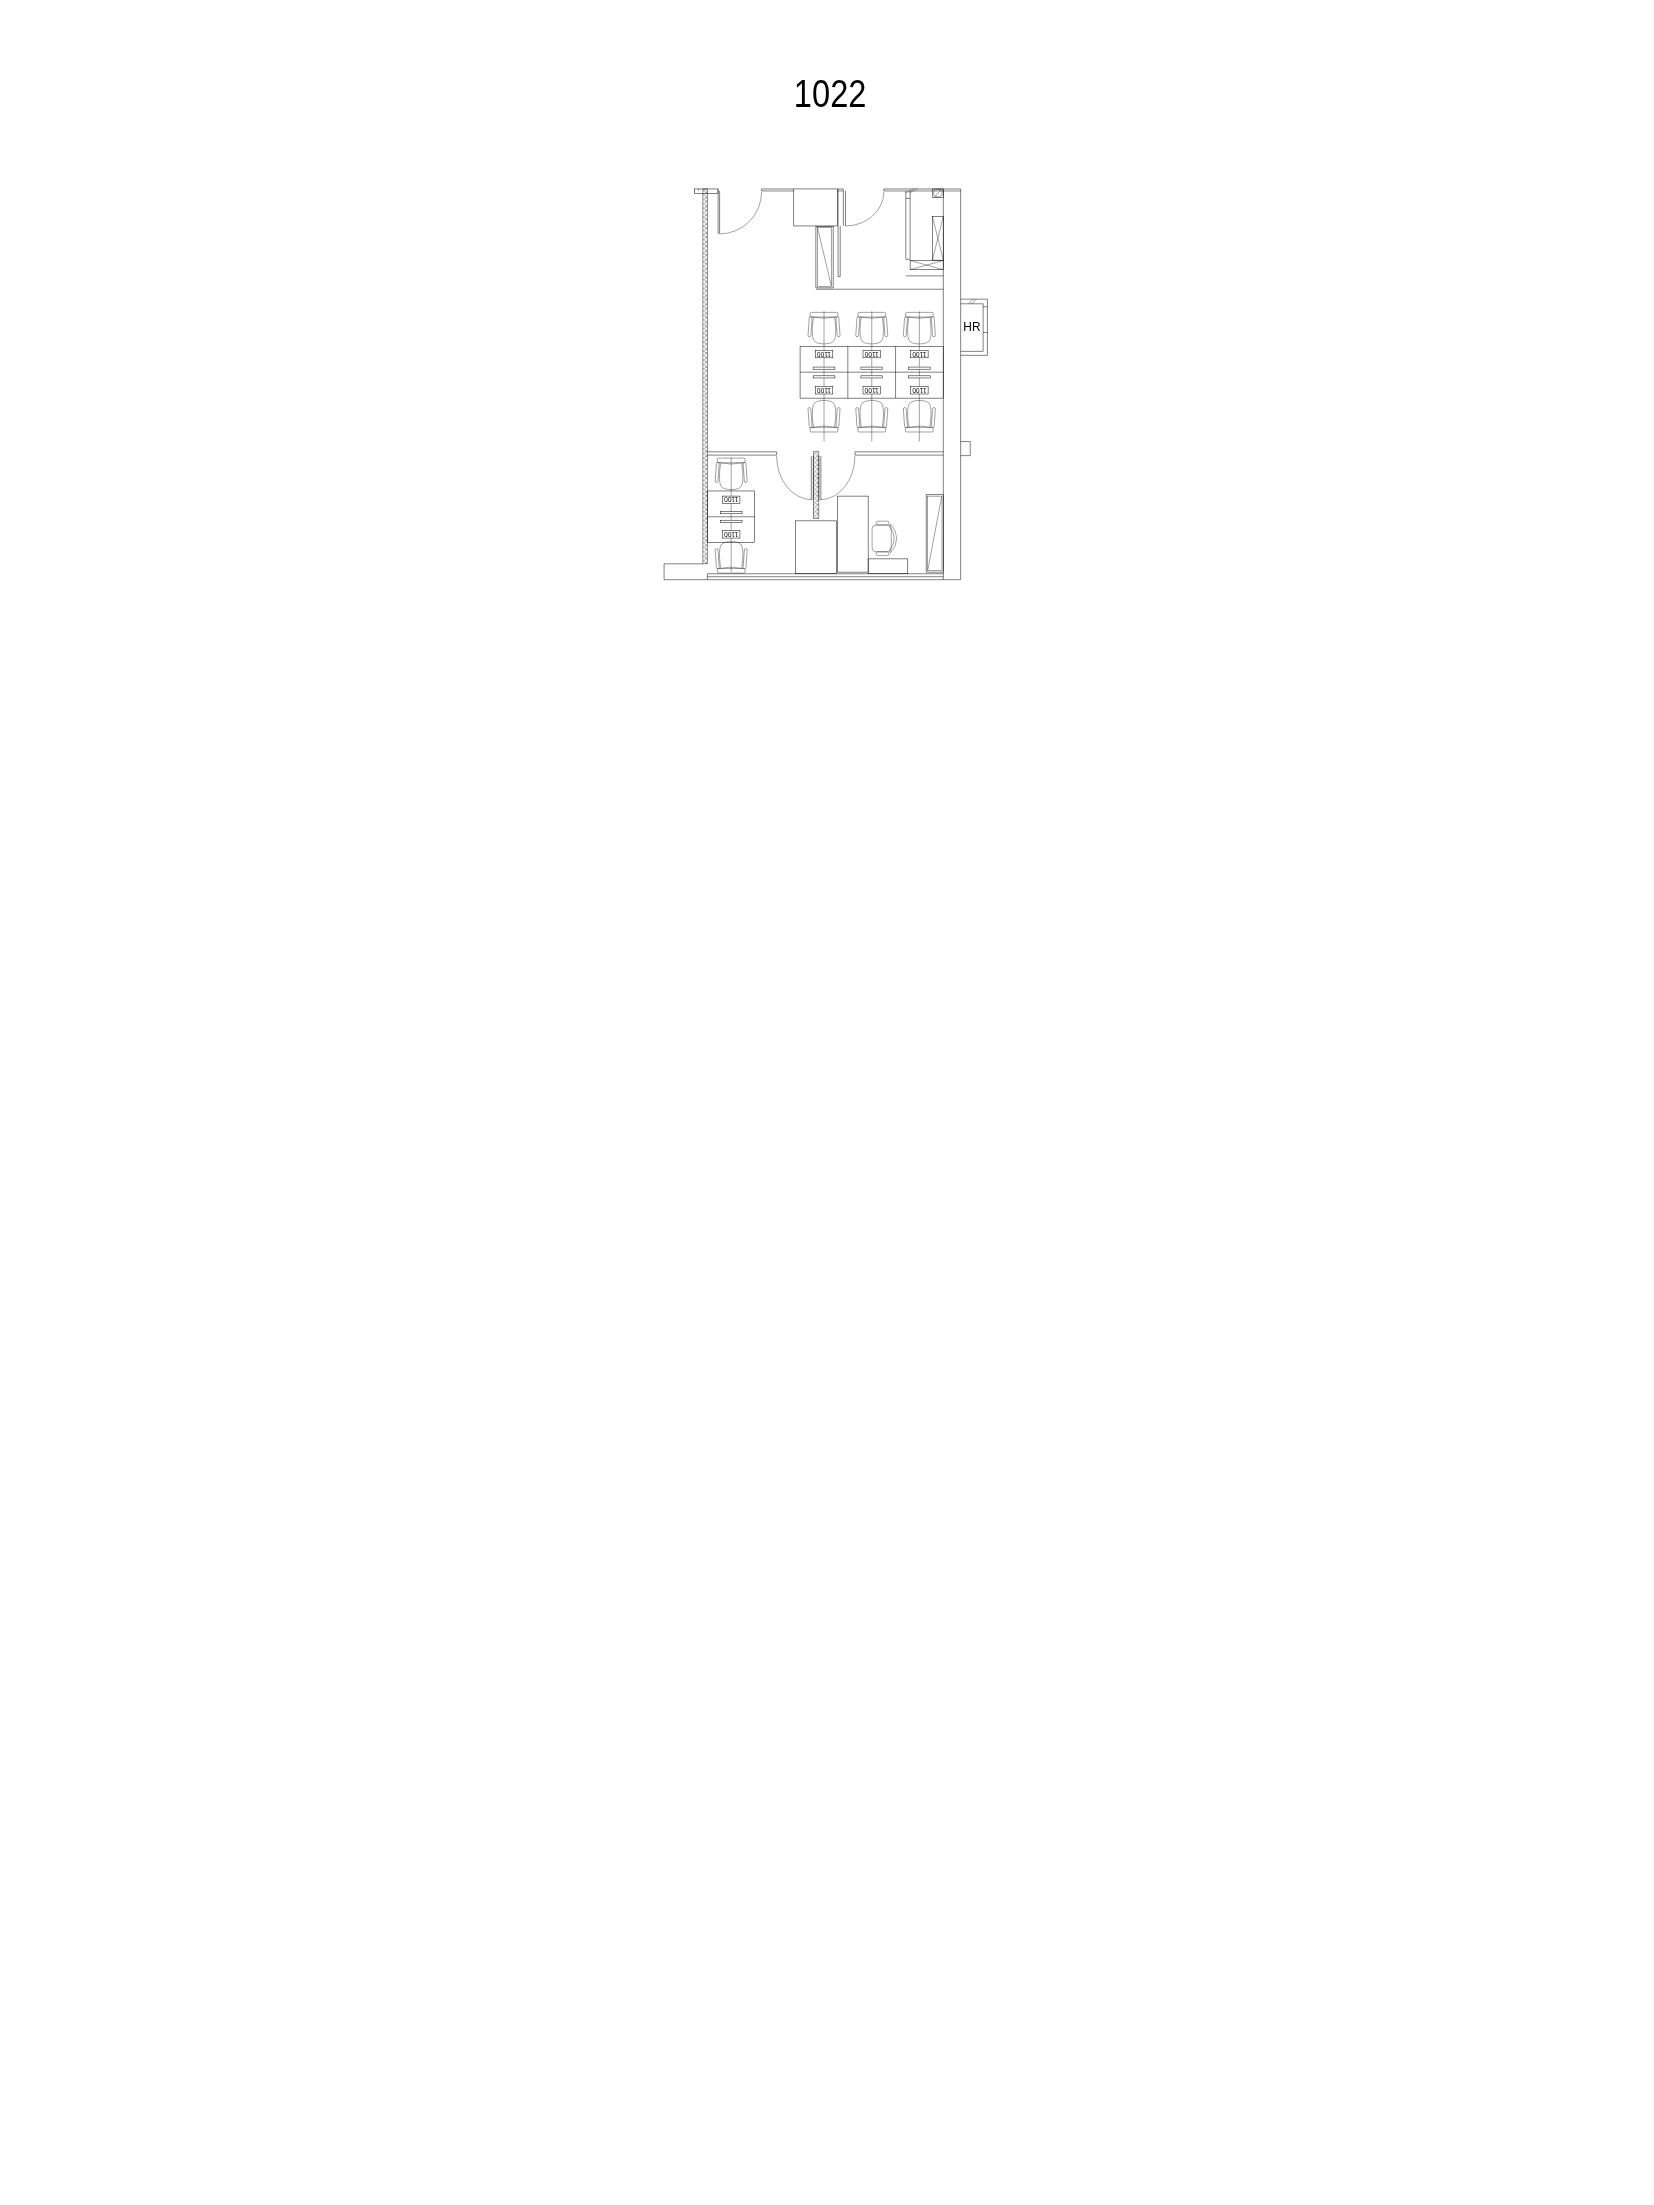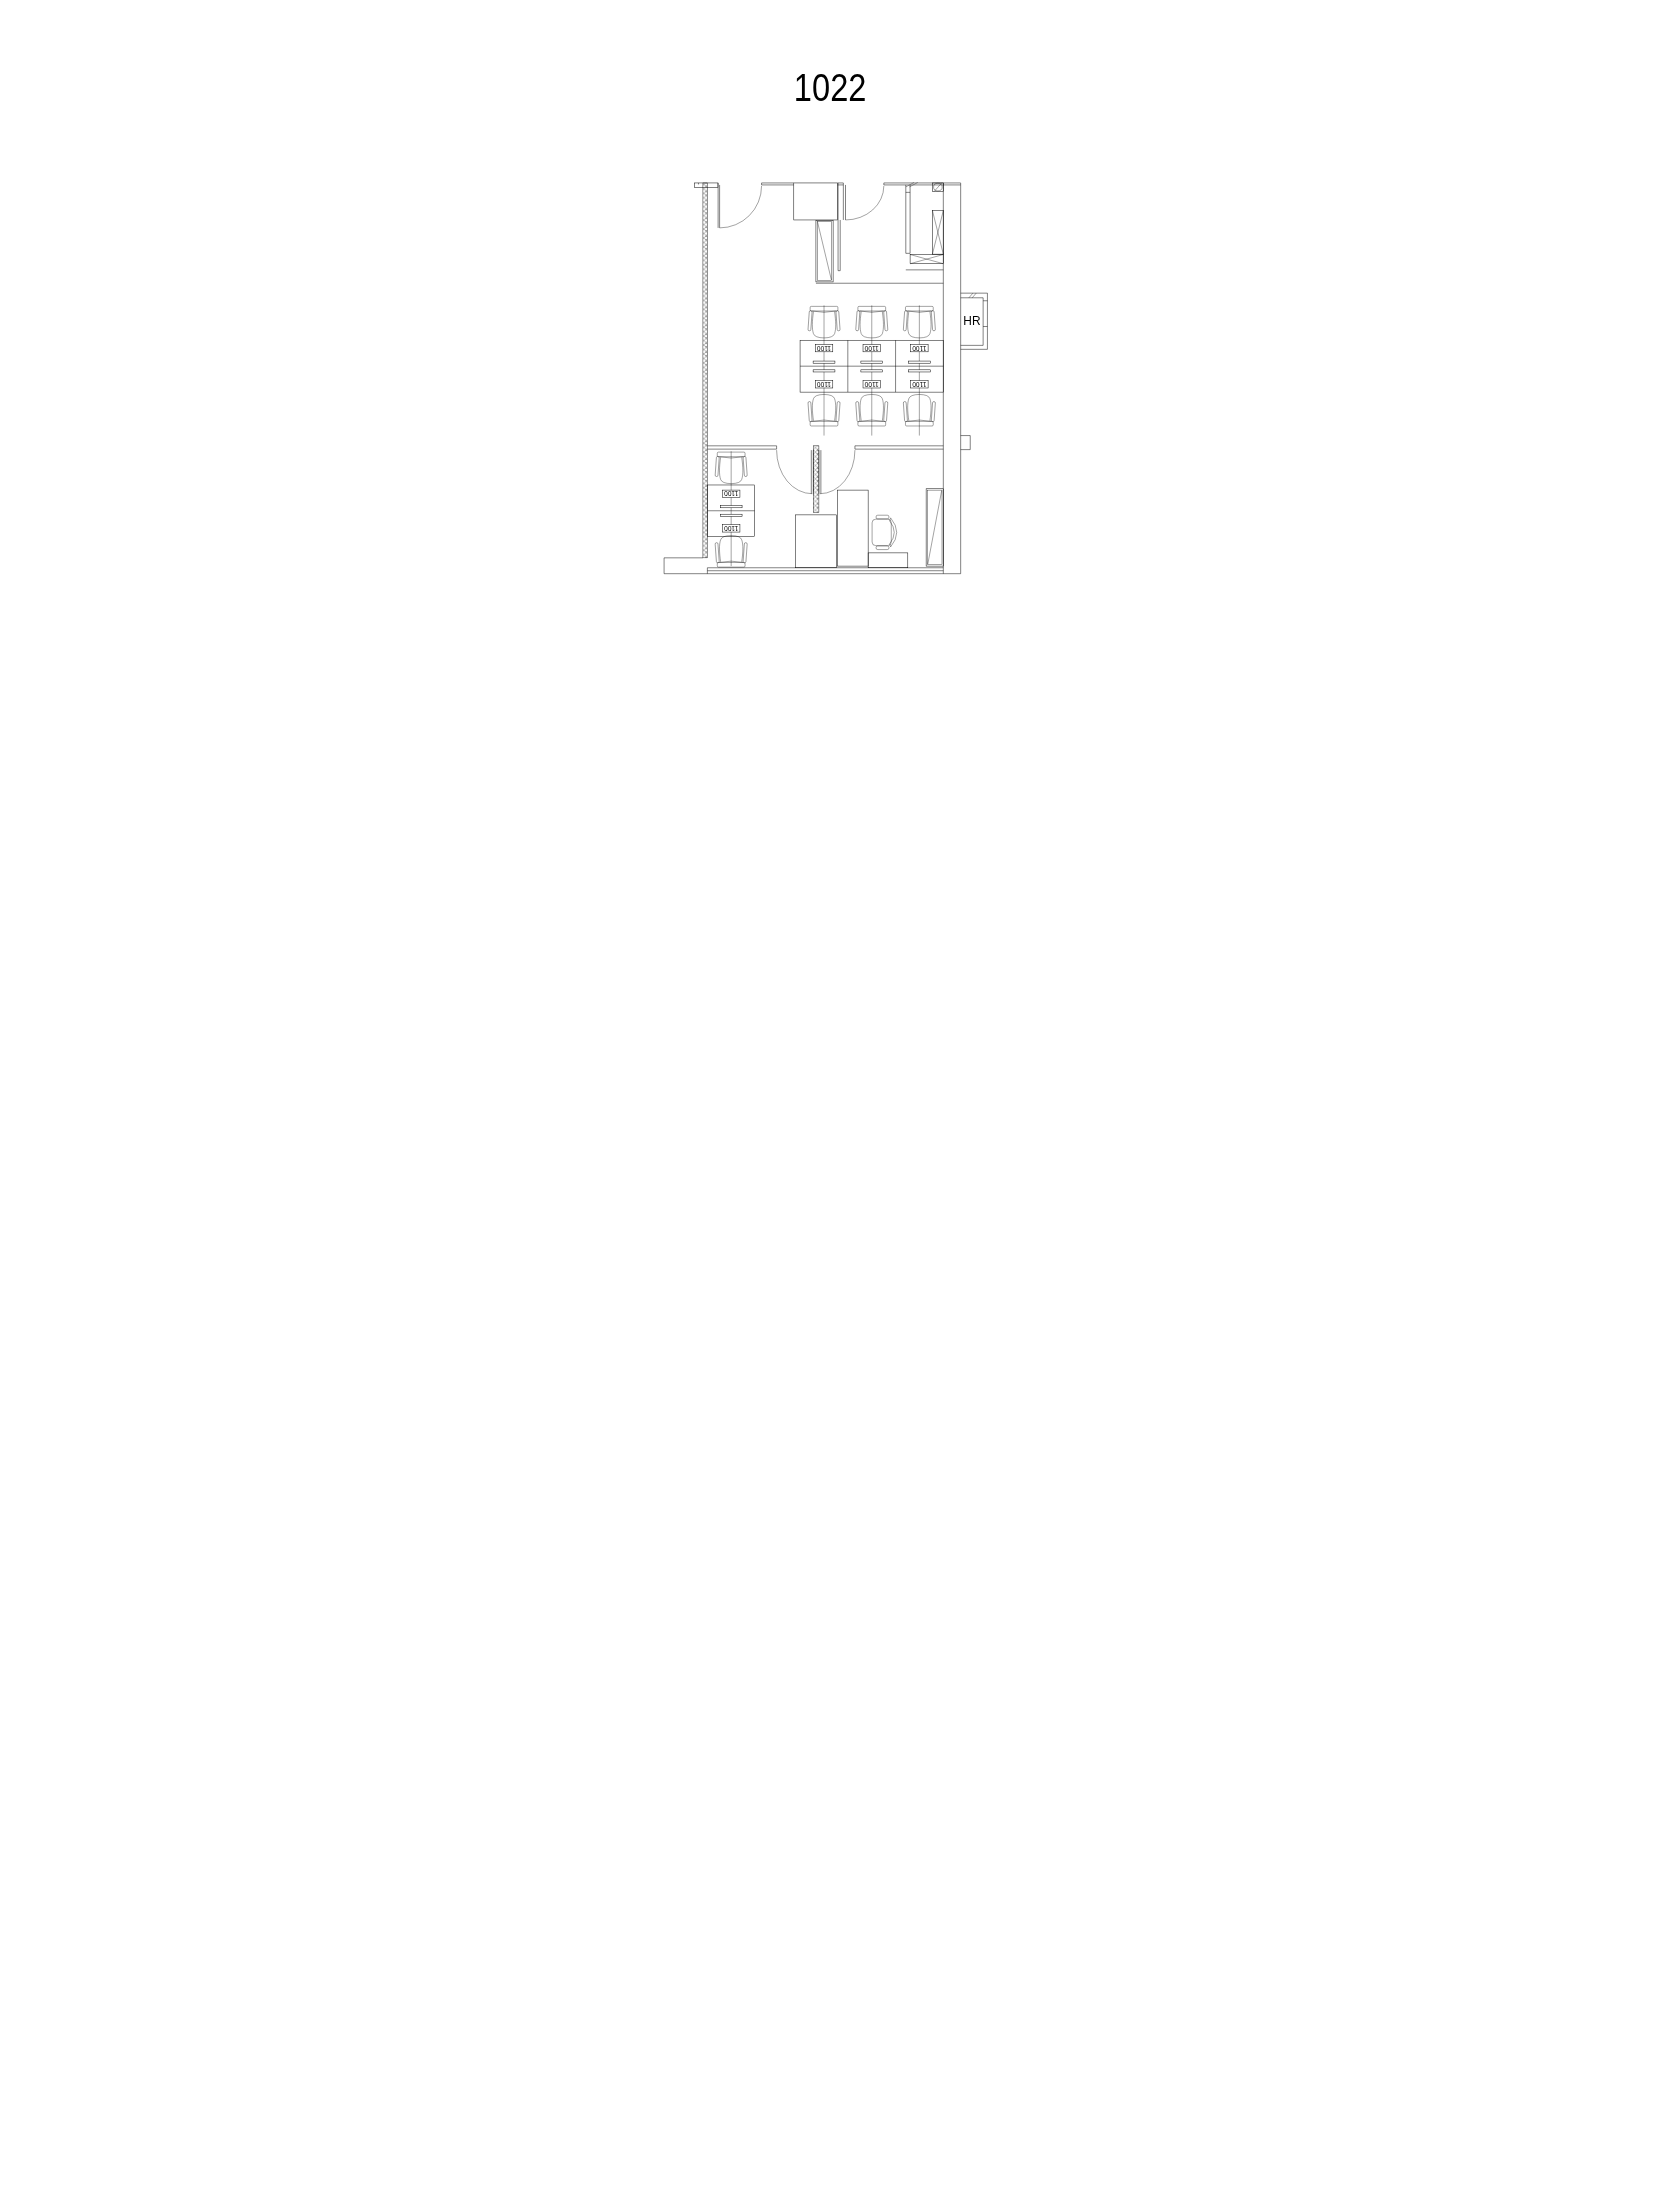--- a/index.html
+++ b/index.html
@@ -1,16 +1,16 @@
 <!DOCTYPE html>
 <html style="font-size:8.8px"><head>
 <meta charset="utf-8">
 <style>
   html,body{margin:0;padding:0;background:#ffffff;}
-  .page{width:100%;max-width:496px;margin:6px auto;background:#6d28d9;}
+  .page{width:100%;max-width:496px;margin:12px auto;background:#6d28d9;}
   svg{display:block;width:100%;height:auto;background:#ffffff;}
   .ln{stroke:#000;stroke-width:3;fill:none;}
   .thin{stroke:#000;stroke-width:2.2;fill:none;}
   .whitebox{stroke:#000;stroke-width:3;fill:#ffffff;}
   .hatchfill{fill:url(#hatch);stroke:#000;stroke-width:2.5;}
   text{font-family:"Liberation Sans", sans-serif;fill:#000;}
   .title-text{font-size:235px;font-weight:400;}
   .hr-text{font-size:72px;}
   .desk-text{font-size:40px;}
 </style>

